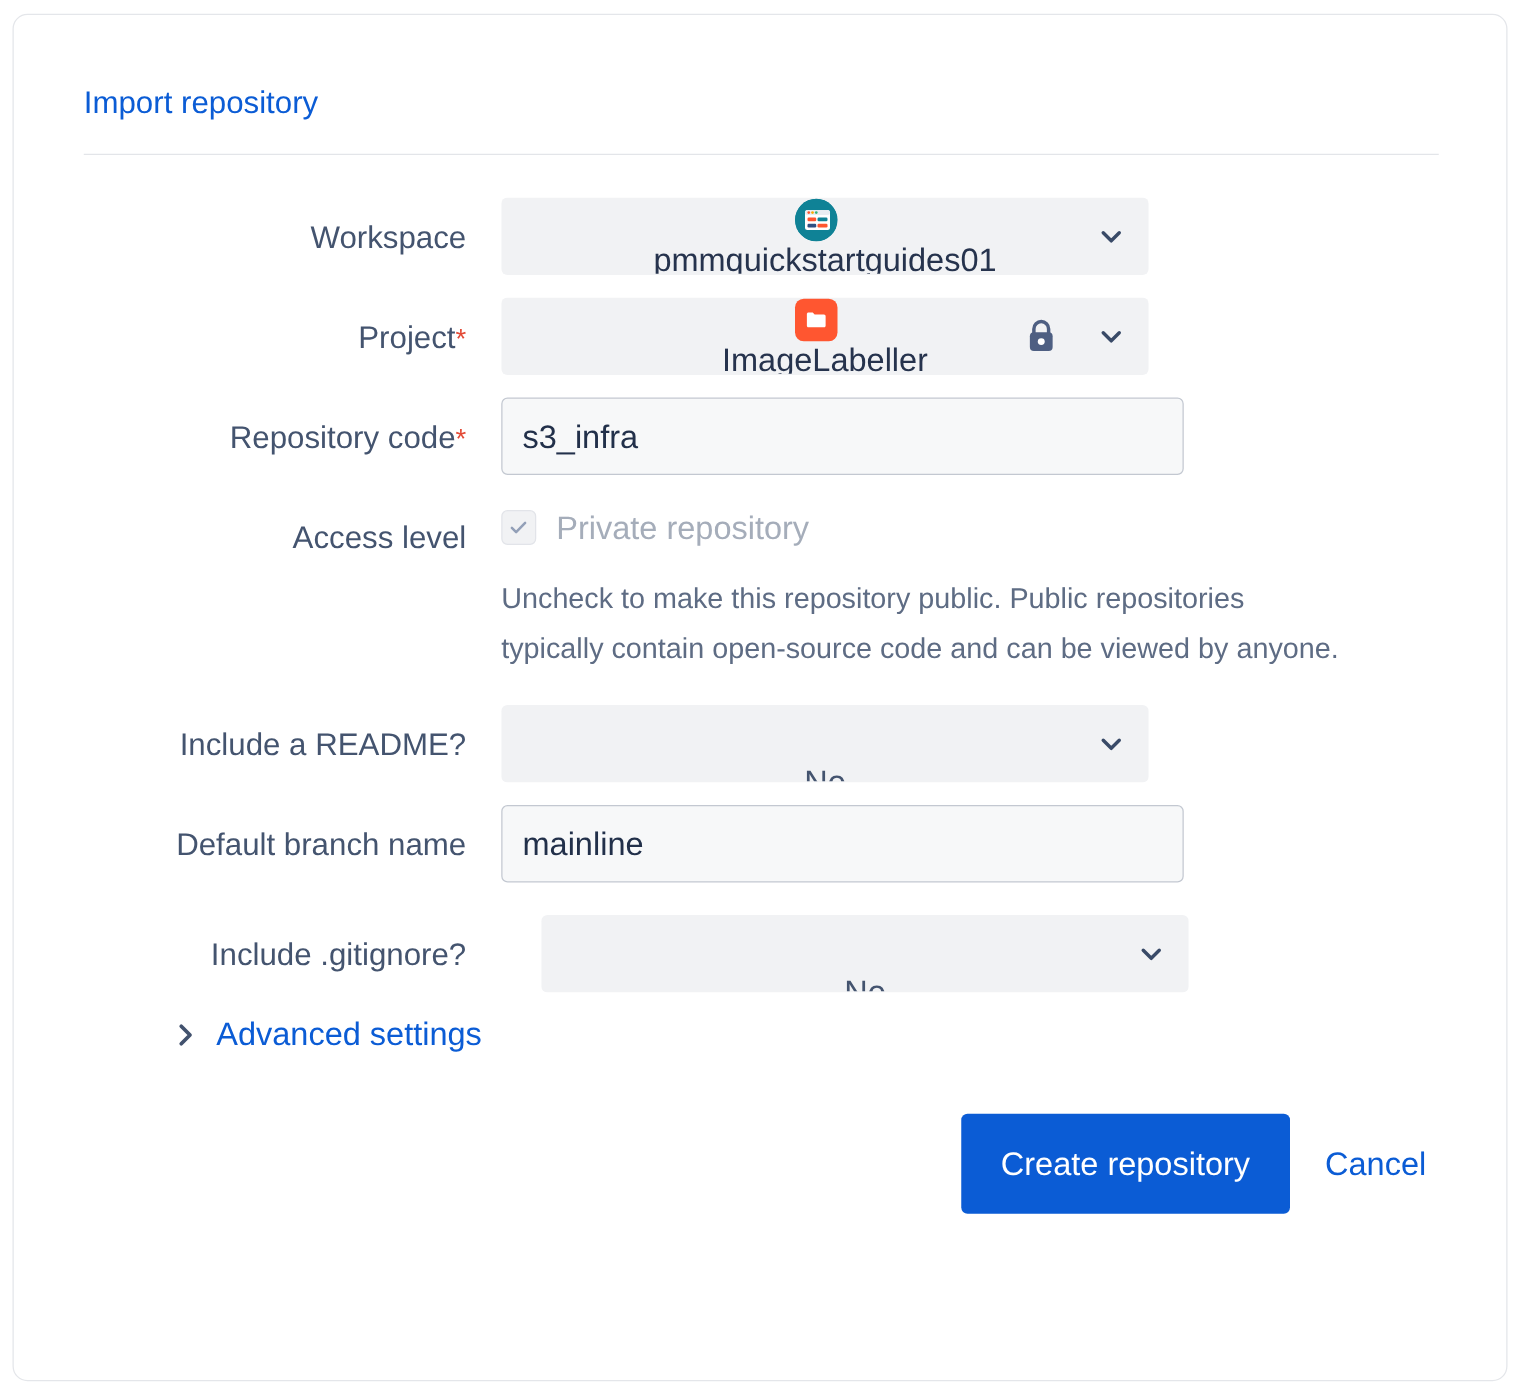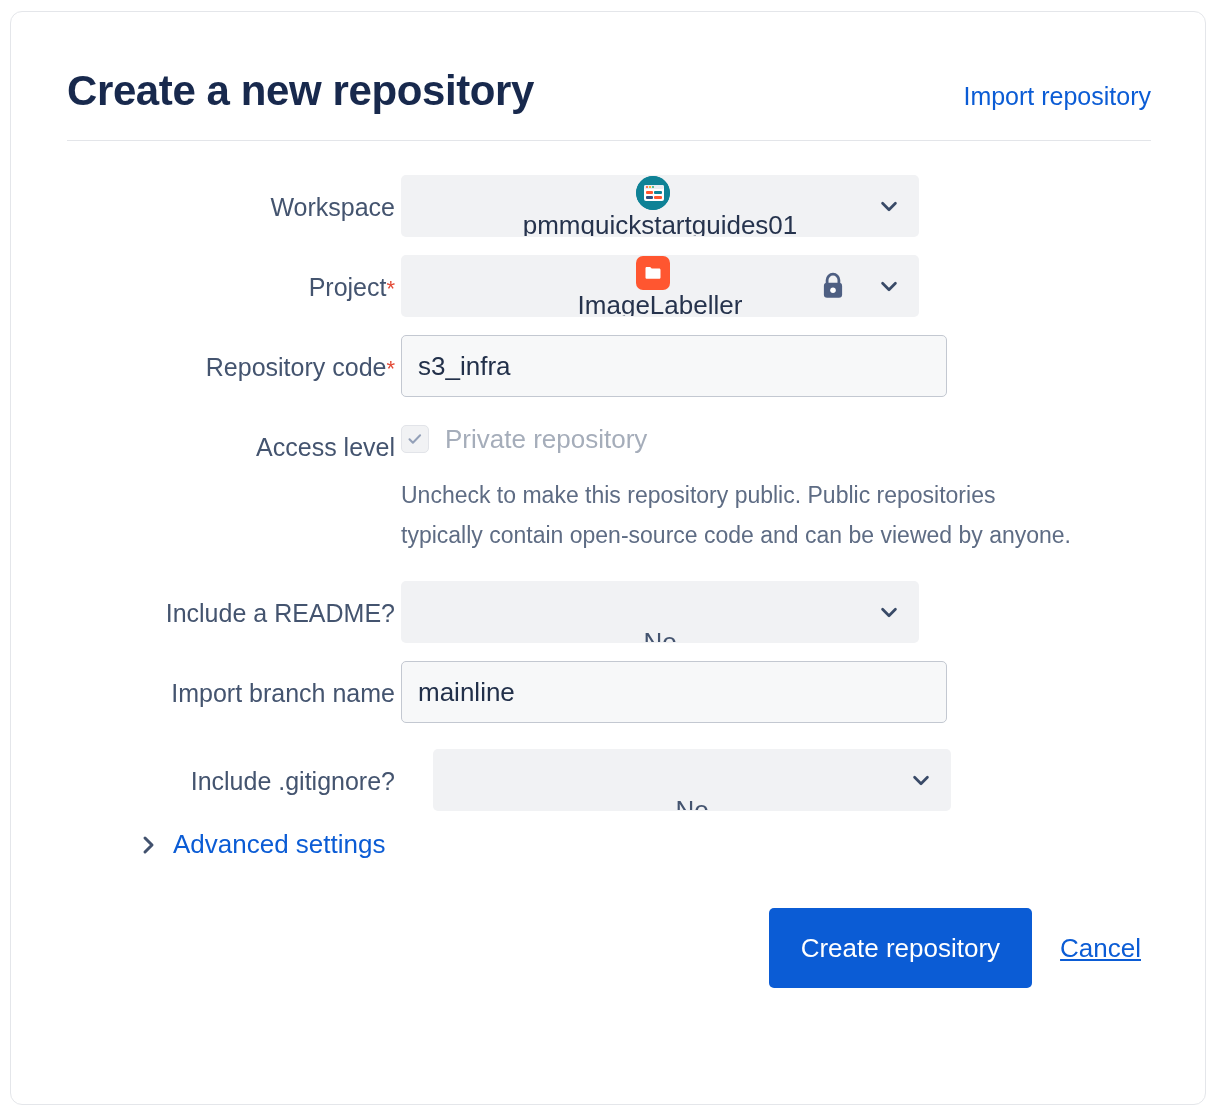--- a/index.html
+++ b/index.html
@@ -64,21 +64,21 @@
   }
   .row {
     display: flex;
     align-items: flex-start;
     margin-bottom: 18px;
   }
   .label-cell {
     width: 334px;
     flex: 0 0 334px;
     text-align: right;
-    padding-right: 6px;
+    padding-right: 28px;
     color: #44546f;
     font-size: 25px;
     line-height: 36px;
     font-weight: 400;
   }
   .label-cell.pad-top { padding-top: 14px; }
   .req-star {
     color: #e34935;
     font-size: 22px;
     vertical-align: baseline;
@@ -238,31 +238,29 @@
   }
   .btn-link {
     background: none;
     border: none;
     color: #0b5cd5;
     font-family: "Liberation Sans", sans-serif;
     font-size: 26px;
     margin-left: 22px;
     cursor: pointer;
     padding: 0 6px;
-    text-decoration: underline;
   }
 </style>
 </head>
 <body>
 
 <div class="card">
   <div class="card-inner">
 
     <div class="header-row">
-      <h1 class="page-title">Create a new repository</h1>
       <a class="import-link">Import repository</a>
     </div>
     <div class="header-divider"></div>
 
     <div class="form">
 
       <div class="row">
         <div class="label-cell pad-top">Workspace</div>
         <div class="field-cell">
           <div class="select">
@@ -350,21 +348,21 @@
             <span class="chev">
               <svg width="22" height="22" viewBox="0 0 24 24" fill="none" aria-hidden="true">
                 <path d="M5 9l7 7 7-7" stroke="#394a67" stroke-width="3" stroke-linecap="round" stroke-linejoin="round"></path>
               </svg>
             </span>
           </div>
         </div>
       </div>
 
       <div class="row" style="margin-bottom:20px;">
-        <div class="label-cell pad-top">Import branch name</div>
+        <div class="label-cell pad-top">Default branch name</div>
         <div class="field-cell">
           <input class="text-input" type="text" value="mainline" style="">
         </div>
       </div>
 
       <div class="row" style="margin-top:26px;gap:32px;">
         <div class="label-cell pad-top">Include .gitignore?</div>
         <div class="field-cell">
           <div class="select">
             <span class="value muted">No</span>

